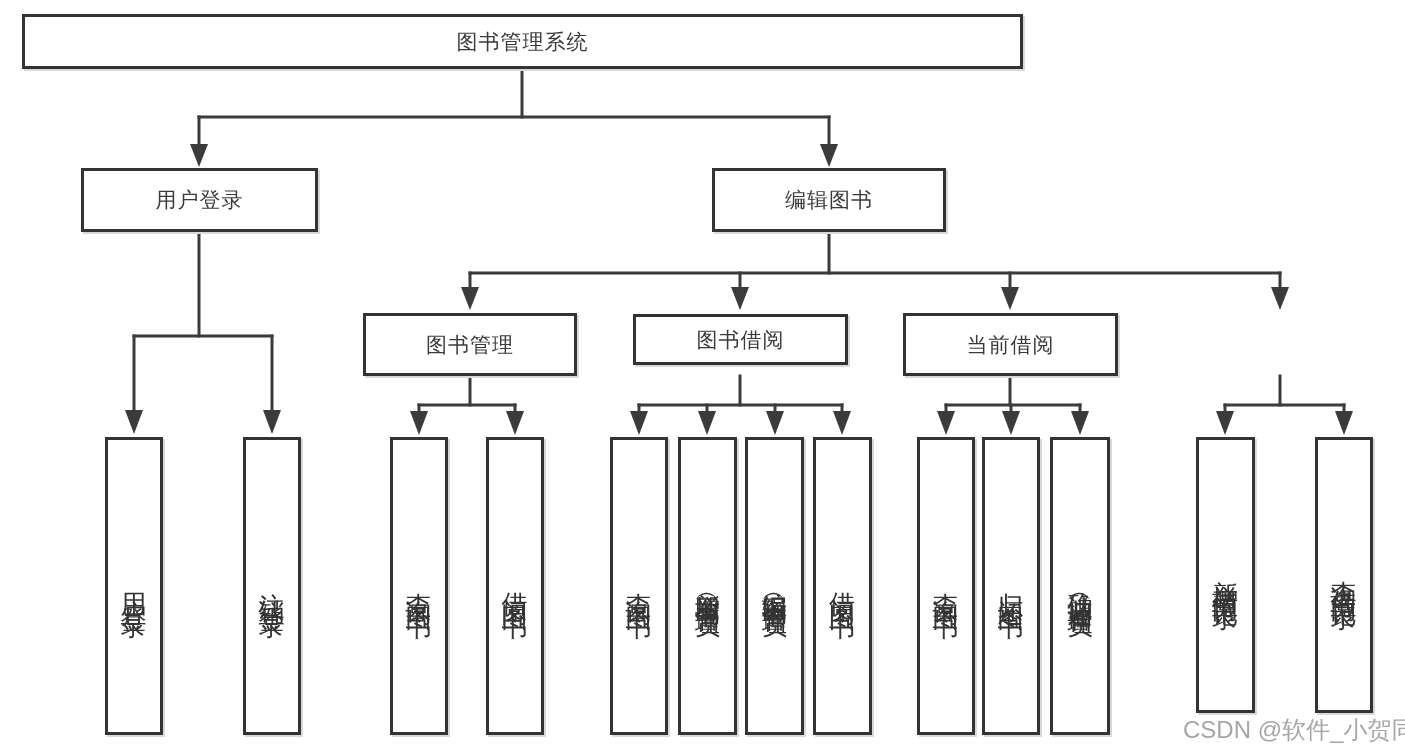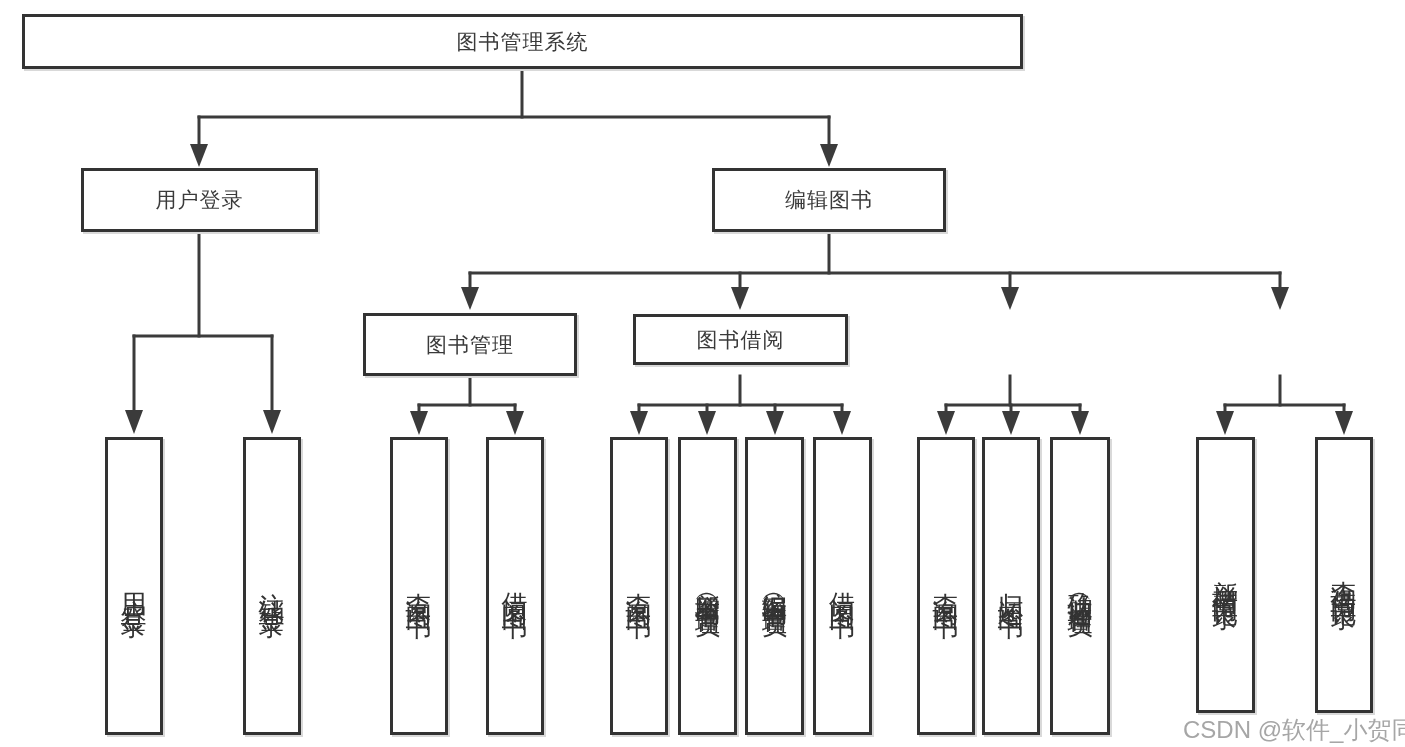--- a/index.html
+++ b/index.html
@@ -118,20 +118,21 @@
     <polygon points="1335,411 1353,411 1344,435" stroke="none"></polygon>
   </svg>
 
   <div class="node" style="left:22px;top:14px;width:1001px;height:55px;">图书管理系统</div>
 
   <div class="node" style="left:81px;top:168px;width:237px;height:64px;">用户登录</div>
   <div class="node" style="left:712px;top:168px;width:234px;height:64px;">编辑图书</div>
 
   <div class="node" style="left:363px;top:313px;width:214px;height:63px;">图书管理</div>
   <div class="node" style="left:633px;top:314px;width:215px;height:51px;">图书借阅</div>
+  <div class="node" style="left:903px;top:313px;width:215px;height:63px;">当前借阅</div>
 
   <div class="leaf" style="left:105px;top:437px;width:58px;height:298px;">
     <span>用户登录</span>
   </div>
   <div class="leaf" style="left:243px;top:437px;width:58px;height:298px;">
     <span>注销登录</span>
   </div>
 
   <div class="leaf" style="left:390px;top:437px;width:58px;height:298px;">
     <span>查询图书</span>

